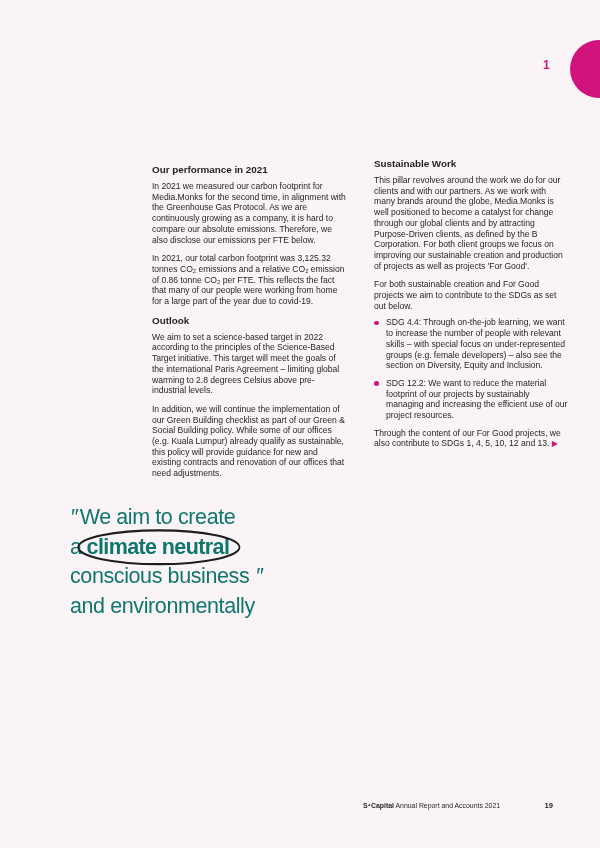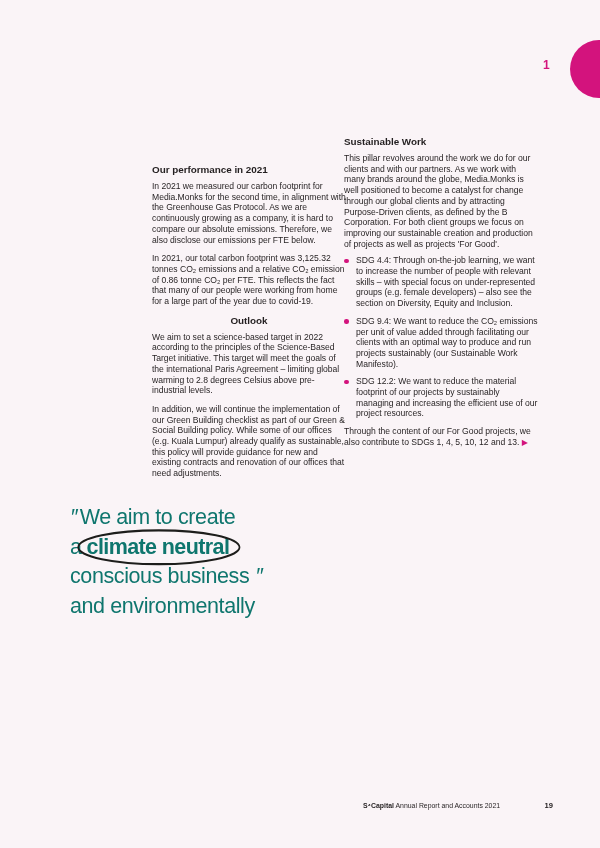--- a/index.html
+++ b/index.html
@@ -30,28 +30,28 @@
   
   .col {
     position: absolute;
     top: 136px;
     width: 195px;
     font-size: 8.6px;
     line-height: 10.7px;
     letter-spacing: -0.03px;
   }
   .col-left  { left: 152px; width: 194px; margin-top: 28px; }
-  .col-right { left: 344px; }
+  .col-right { left: 374px; margin-top: 22px; }
   .col h3 {
     font-size: 9.9px;
     line-height: 12px;
     margin: 0 0 5px 0;
     font-weight: bold;
   }
-  .col h3.second { margin-top: 4px; text-align: center; }
+  .col h3.second { margin-top: 4px; }
   .col p { margin: 0 0 8px 0; }
   .col p:last-child { margin-bottom: 0; }
   
   ul.sdg-list {
     list-style: none;
     margin: -2px 0 0 0;
     padding: 0;
   }
   ul.sdg-list li {
     position: relative;
@@ -128,28 +128,25 @@
     <p>In 2021 we measured our carbon footprint for Media.Monks for the second time, in alignment with the Greenhouse Gas Protocol. As we are continuously growing as a company, it is hard to compare our absolute emissions. Therefore, we also disclose our emissions per FTE below.</p>
     <p>In 2021, our total carbon footprint was 3,125.32 tonnes CO₂ emissions and a relative CO₂ emission of 0.86 tonne CO₂ per FTE. This reflects the fact that many of our people were working from home for a large part of the year due to covid-19.</p>
     <h3 class="second">Outlook</h3>
     <p>We aim to set a science-based target in 2022 according to the principles of the Science-Based Target initiative. This target will meet the goals of the international Paris Agreement – limiting global warming to 2.8 degrees Celsius above pre-industrial levels.</p>
     <p>In addition, we will continue the implementation of our Green Building checklist as part of our Green &amp; Social Building policy. While some of our offices (e.g. Kuala Lumpur) already qualify as sustainable, this policy will provide guidance for new and existing contracts and renovation of our offices that need adjustments.</p>
   </div>
 
   <div class="col col-right">
     <h3>Sustainable Work</h3>
     <p>This pillar revolves around the work we do for our clients and with our partners. As we work with many brands around the globe, Media.Monks is well positioned to become a catalyst for change through our global clients and by attracting Purpose-Driven clients, as defined by the B Corporation. For both client groups we focus on improving our sustainable creation and production of projects as well as projects 'For Good'.</p>
+    <p>For both sustainable creation and For Good projects we aim to contribute to the SDGs as set out below.</p>
     <ul class="sdg-list">
       <li>
         <span class="bullet-dot"></span>
         <span>SDG 4.4: Through on-the-job learning, we want to increase the number of people with relevant skills – with special focus on under-represented groups (e.g. female developers) – also see the section on Diversity, Equity and Inclusion.</span>
-      </li>
-      <li>
-        <span class="bullet-dot"></span>
-        <span>SDG 9.4: We want to reduce the CO₂ emissions per unit of value added through facilitating our clients with an optimal way to produce and run projects sustainably (our Sustainable Work Manifesto).</span>
       </li>
       <li>
         <span class="bullet-dot"></span>
         <span>SDG 12.2: We want to reduce the material footprint of our projects by sustainably managing and increasing the efficient use of our project resources.</span>
       </li>
     </ul>
     <p><span>Through the content of our For Good projects, we also contribute to SDGs 1, 4, 5, 10, 12 and 13. </span><span class="closing-arrow">▶</span></p>
   </div>
 
   <div class="quote">

